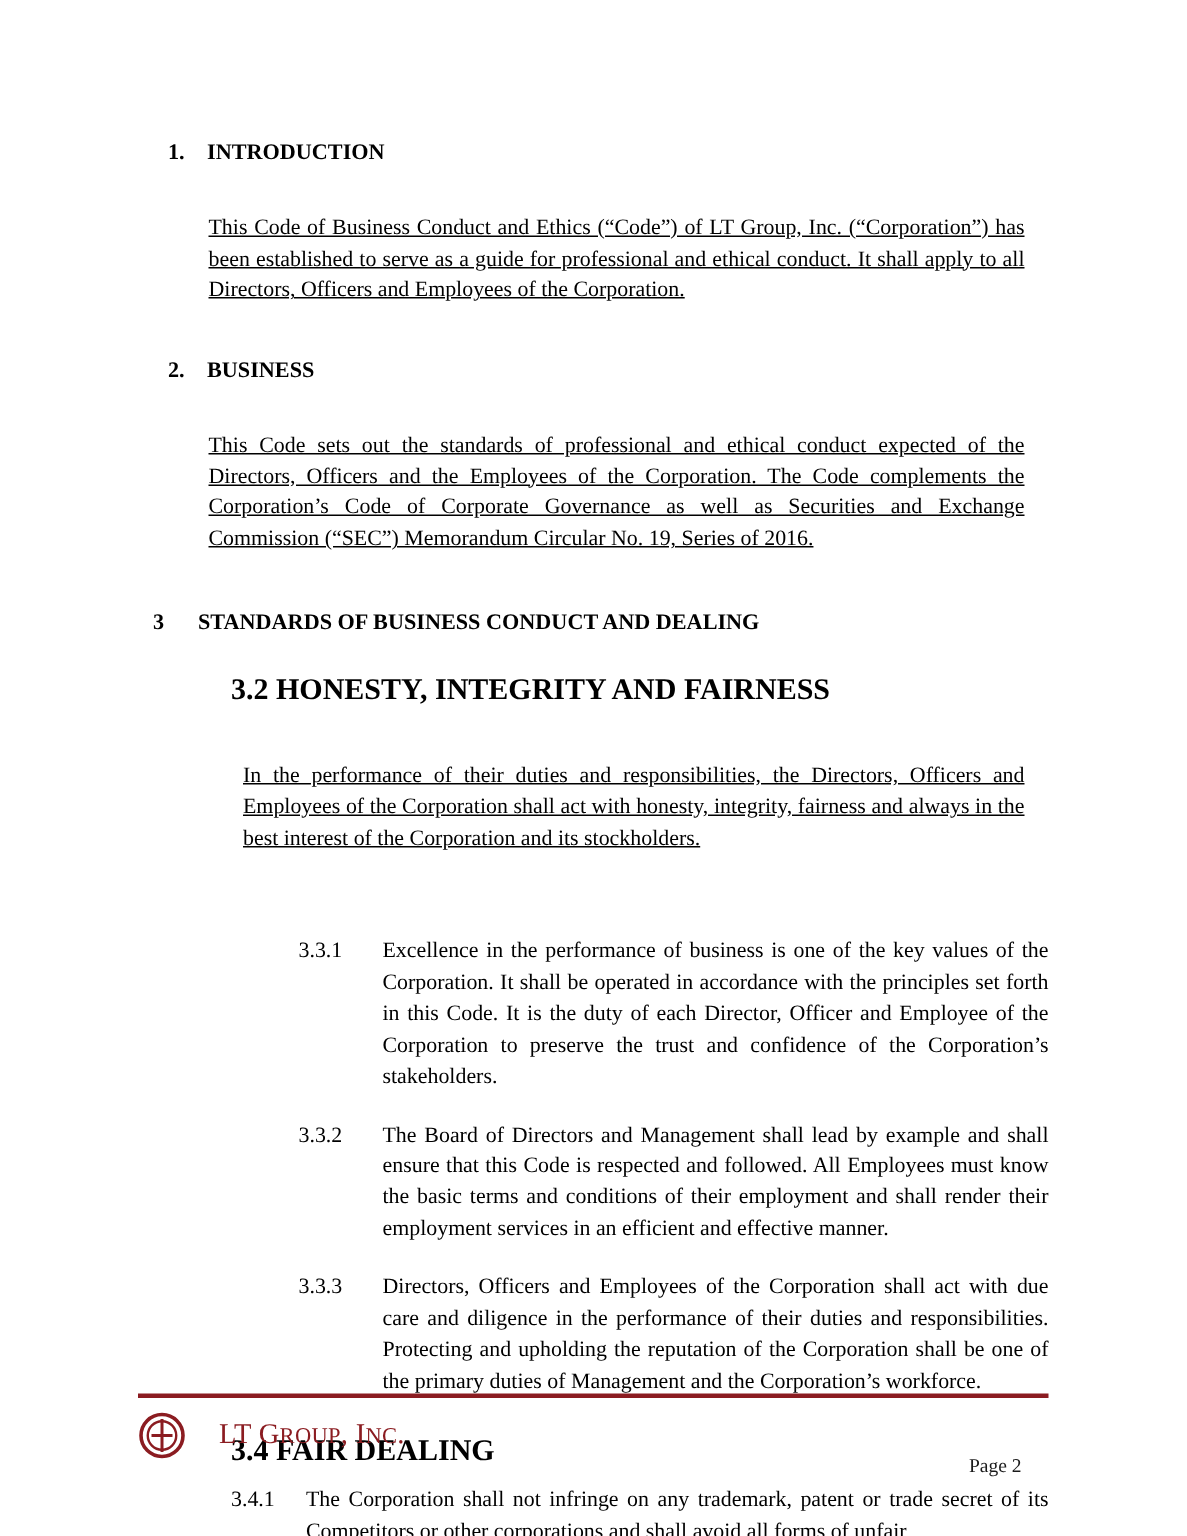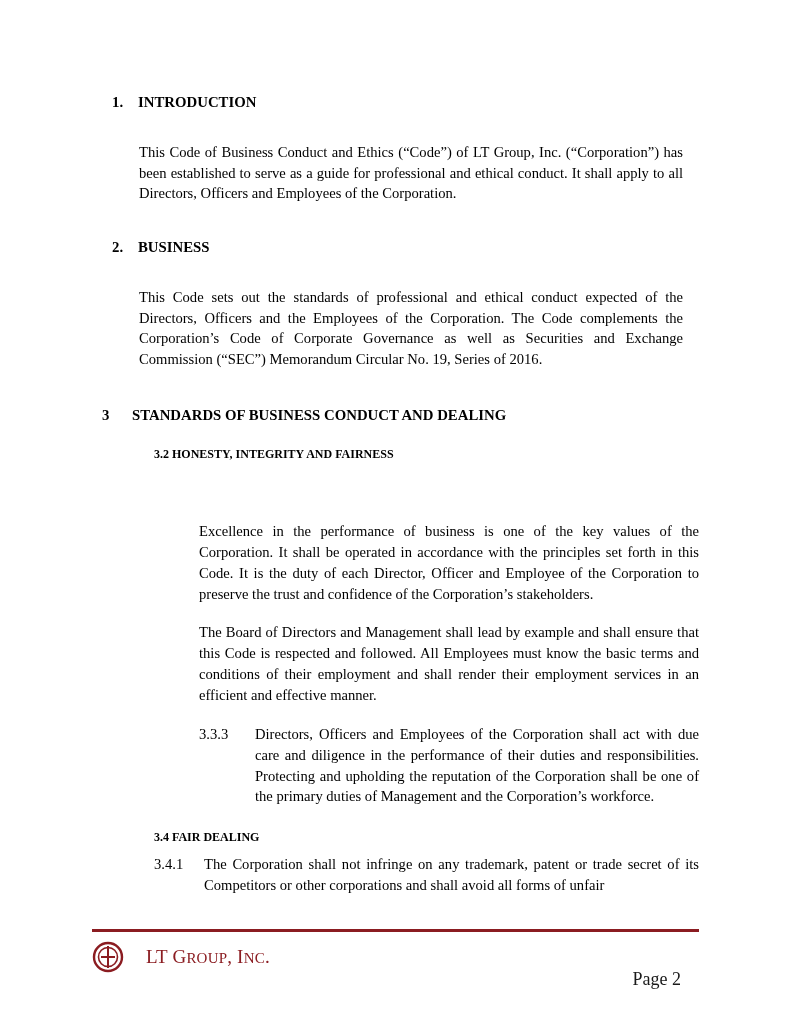--- a/index.html
+++ b/index.html
@@ -40,31 +40,32 @@
     flex: 0 0 auto;
     text-align: left;
   }
   .sec-head.lvl1 { margin-left: 20px; }
   .sec-head.lvl1 .num { width: 26px; }
   .sec-head.flush { margin-left: 10px; }
   .sec-head.flush .num { width: 30px; }
 
   .sub-head {
     font-weight: bold;
-    font-size: 12px;
+    font-size: 20px;
     margin-left: 62px;
   }
   .sub-head.tight { margin-left: 62px; }
 
   
   .para {
     text-align: justify;
     text-justify: inter-word;
     margin-left: 47px;
     margin-right: 16px;
+    text-decoration: underline;
   }
   .para.indent2 { margin-left: 70px; }
 
   
   .clause {
     display: flex;
     margin-left: 107px;
     text-align: justify;
   }
   .clause .cnum {
@@ -124,21 +125,21 @@
     font-family: "Liberation Serif", serif;
     font-size: 19px;
     color: #8b1c21;
     letter-spacing: 0.2px;
     white-space: nowrap;
   }
   .brand-text .small-caps {
     font-size: 15px;
   }
   .page-num {
-    font-size: 18px;
+    font-size: 13px;
     color: #1a1a1a;
     margin-top: 28px;
     margin-right: 18px;
   }
 </style>
 </head>
 <body>
 
 <div class="page">
   <div class="doc-body">
@@ -169,33 +170,36 @@
       <span class="num">3</span>
       <span>STANDARDS OF BUSINESS CONDUCT AND DEALING</span>
     </div>
 
     <div class="sp-20"></div>
 
     <div class="sub-head">3.2 HONESTY, INTEGRITY AND FAIRNESS</div>
 
     <div class="sp-18"></div>
 
+    <p class="para indent2">In the performance of their duties and responsibilities, the Directors, Officers and Employees of the Corporation shall act with honesty, integrity, fairness and always in the best interest of the Corporation and its stockholders.</p>
 
     <div class="sp-22"></div>
 
 
     <div class="sp-18"></div>
 
     <div class="clause">
+      <span class="cnum">3.3.1</span>
       <span class="ctext">Excellence in the performance of business is one of the key values of the Corporation. It shall be operated in accordance with the principles set forth in this Code. It is the duty of each Director, Officer and Employee of the Corporation to preserve the trust and confidence of the Corporation’s stakeholders.</span>
     </div>
 
     <div class="sp-18"></div>
 
     <div class="clause">
+      <span class="cnum">3.3.2</span>
       <span class="ctext">The Board of Directors and Management shall lead by example and shall ensure that this Code is respected and followed. All Employees must know the basic terms and conditions of their employment and shall render their employment services in an efficient and effective manner.</span>
     </div>
 
     <div class="sp-18"></div>
 
     <div class="clause">
       <span class="cnum">3.3.3</span>
       <span class="ctext">Directors, Officers and Employees of the Corporation shall act with due care and diligence in the performance of their duties and responsibilities. Protecting and upholding the reputation of the Corporation shall be one of the primary duties of Management and the Corporation’s workforce.</span>
     </div>
 

